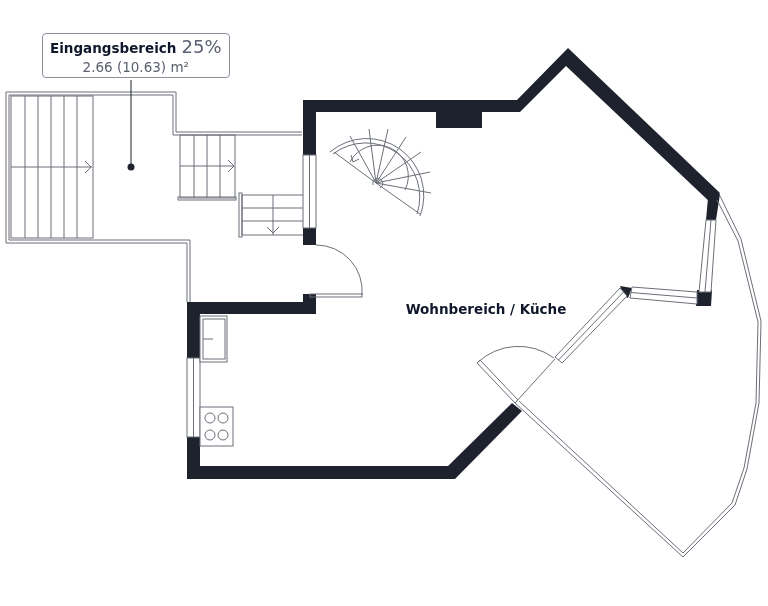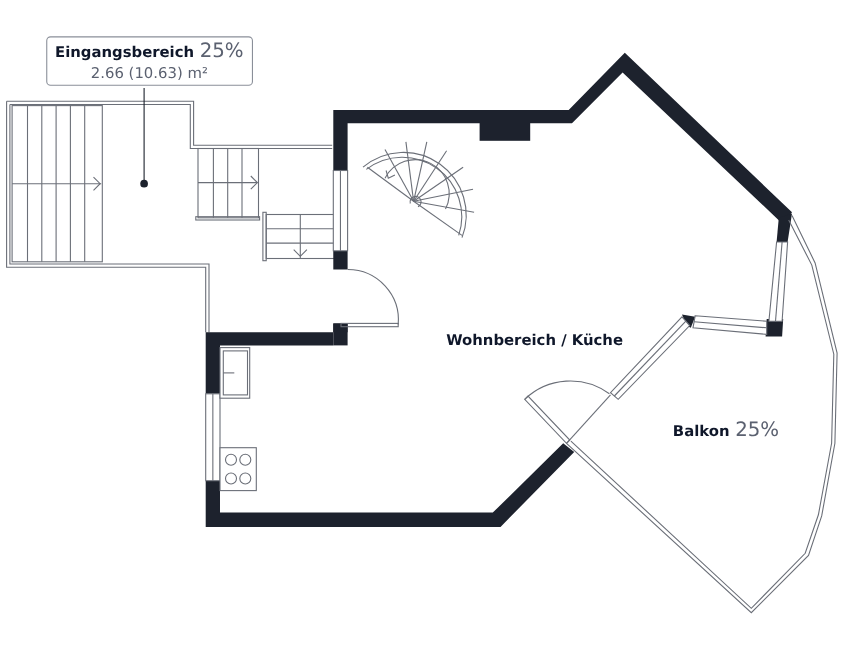--- a/index.html
+++ b/index.html
@@ -150,17 +150,13 @@
   <div class="area">2.66 (10.63) m²</div>
 </div>
 
 <div class="label" style="left:396px; top:263px; width:180px;margin-top:36px;">
   <div>
     <span class="name">Wohnbereich / Küche</span>
   </div>
 </div>
 
 <div class="label" style="left:600px; top:380px; width:120px;">
-  <div>
-    <span class="name">Balkon</span>
-    <span class="pct">25%</span>
-  </div>
 </div>
 
 </body></html>

